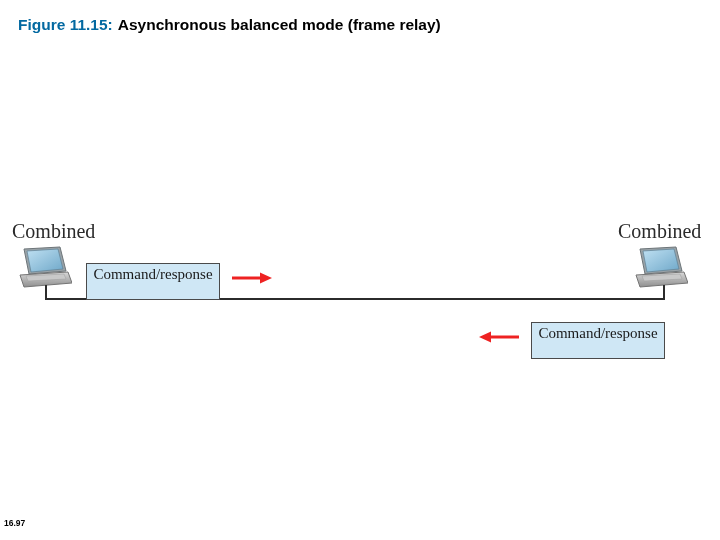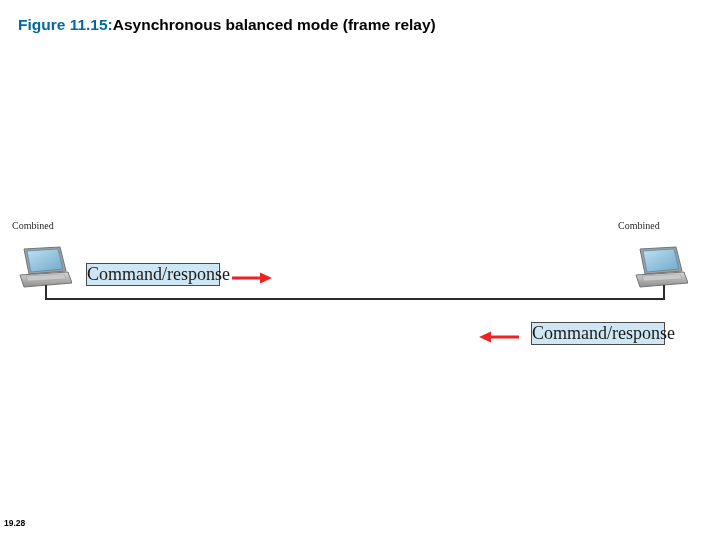--- a/index.html
+++ b/index.html
@@ -28,33 +28,34 @@
     white-space: nowrap;
     font-size: 15.5px;
     font-weight: bold;
     font-family: "Liberation Sans", sans-serif;
   }
   .title-figure {
     color: #0369a1;
   }
   .title-text {
     color: #000000;
+    margin-left: 5px;
   }
   
   .diagram {
     position: absolute;
     left: 0;
     top: 0;
     width: 720px;
     height: 540px;
   }
   .label-combined {
     position: absolute;
     font-family: "Liberation Serif", serif;
-    font-size: 10px;
+    font-size: 20px;
     color: #2a2a2a;
     white-space: nowrap;
   }
   #label-combined-left { left: 12px; top: 220px; }
   #label-combined-right { left: 618px; top: 220px; }
 
   
   .laptop {
     position: absolute;
     width: 56px;
@@ -88,25 +89,25 @@
     height: 14px;
     background: #2b2b2b;
   }
 
   
   .frame-box {
     position: absolute;
     border: 1px solid #4a4a4a;
     background: #cfe7f5;
     font-family: "Liberation Serif", serif;
-    font-size: 18px;
+    font-size: 15px;
     color: #1a1a1a;
     text-align: center;
     line-height: 21px;
-    height: 23px;
+    height: 37px;
     box-sizing: border-box;
     white-space: nowrap;
   }
   #frame-box-top { left: 86px; top: 263px; width: 134px; }
   #frame-box-bottom { left: 531px; top: 322px; width: 134px; }
 
   
   .arrow {
     position: absolute;
     height: 12px;
@@ -194,15 +195,15 @@
 
     <div class="arrow" id="arrow-left">
       <svg width="40" height="12" viewBox="0 0 40 12" xmlns="http://www.w3.org/2000/svg">
         <line x1="10" y1="6" x2="40" y2="6" stroke="#ee2222" stroke-width="3"></line>
         <polygon points="12,0.5 0,6 12,11.5" fill="#ee2222"></polygon>
       </svg>
     </div>
 
   </div>
 
-  <div class="page-number">19.28</div>
+  <div class="page-number">16.97</div>
 
 </div>
 
 </body></html>

